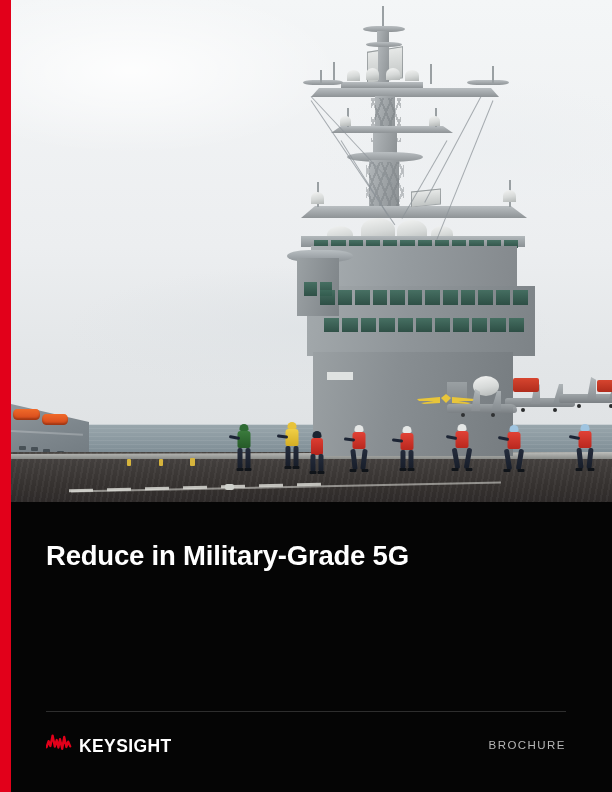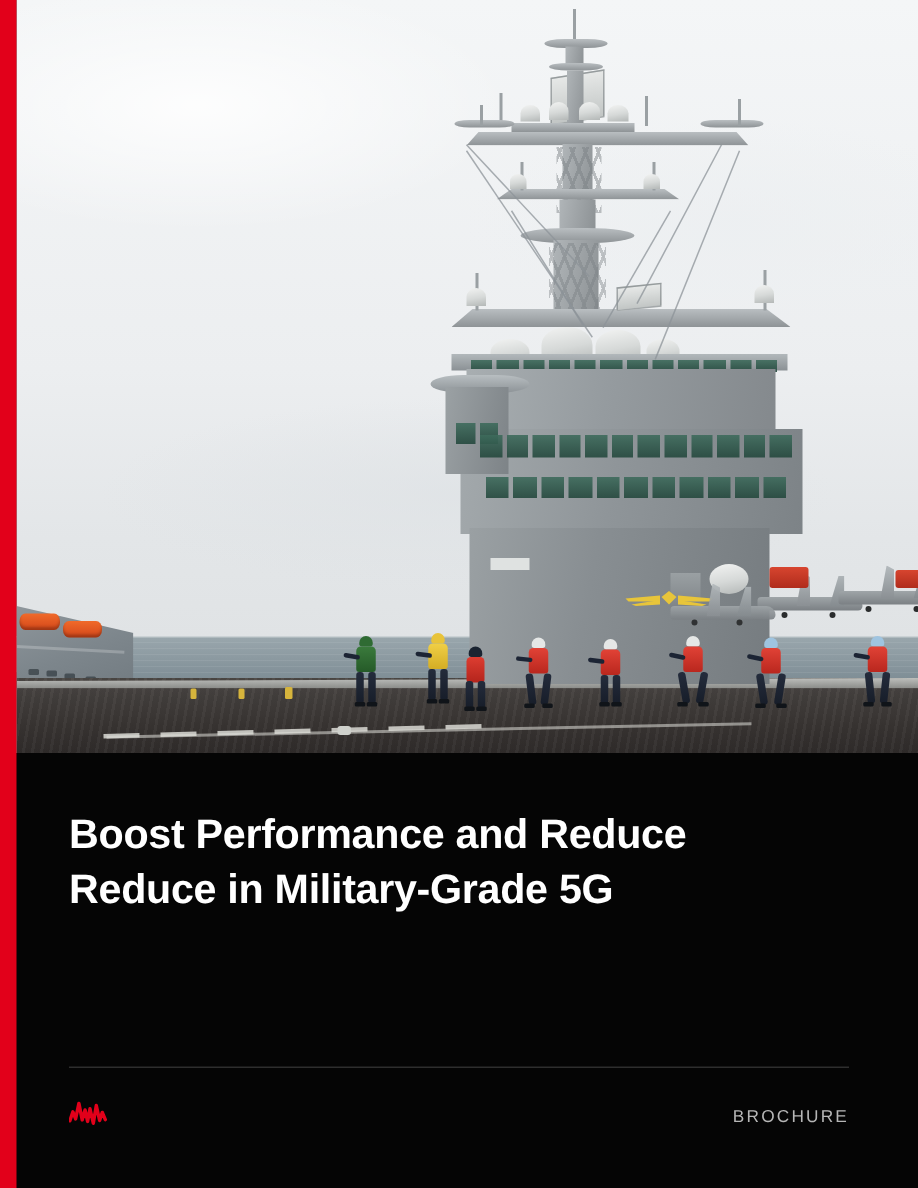--- a/index.html
+++ b/index.html
@@ -587,33 +587,33 @@
             <div class="boot" style="left:9px;"></div>
         </div>
       </div>
 
     </div>
   </div>
 
   <div id="content">
 
     <h1 id="headline">
-      <span class="ln">Boost Performance and Reduce</span>
       <span class="ln">Reduce in Military-Grade 5G</span>
     </h1>
 
     <div id="footer-divider"></div>
 
     <div id="footer">
 
       <div id="logo">
         <span id="logo-mark">
           <svg width="26" height="20" viewBox="0 0 26 20" aria-hidden="true">
             <path d="M0.6 13.2 L2.6 7.2 L4.4 12.0 L6.6 1.6 L8.8 12.6 L10.7 6.0 L12.4 13.6 L14.0 5.2 L16.2 14.8 L18.2 3.0 L20.4 13.0 L22.2 7.6 L24.2 12.4" fill="none" stroke="#e2001a" stroke-width="2.3" stroke-linecap="round" stroke-linejoin="round"></path>
           </svg>
         </span>
+        <span id="logo-word">KEYSIGHT</span>
       </div>
 
       <div id="doc-type">BROCHURE</div>
     </div>
   </div>
 
 </div>
 
 </body></html>

